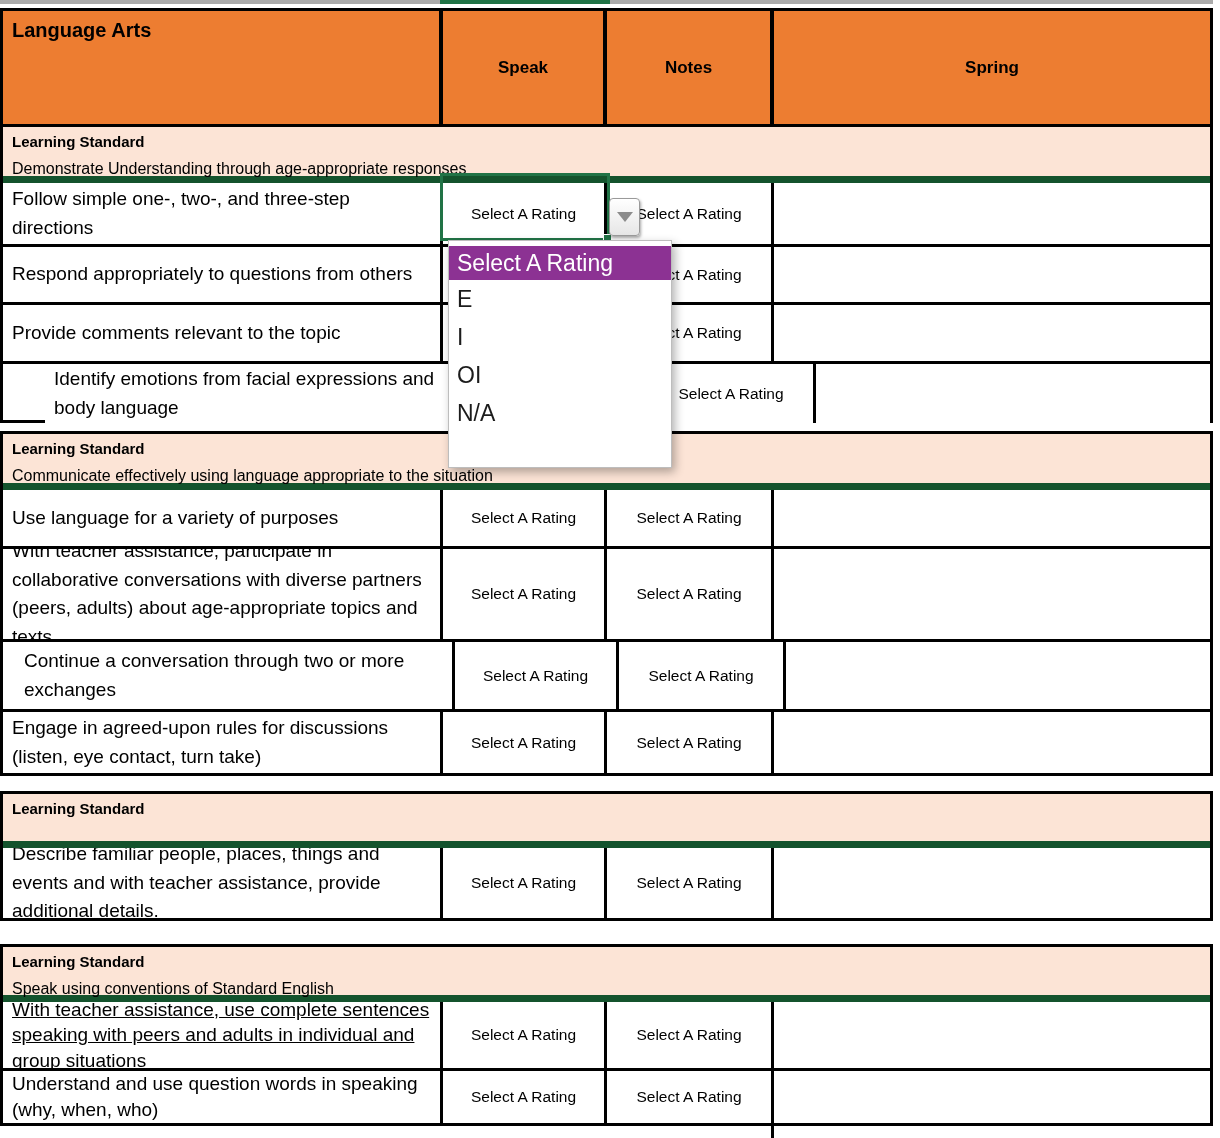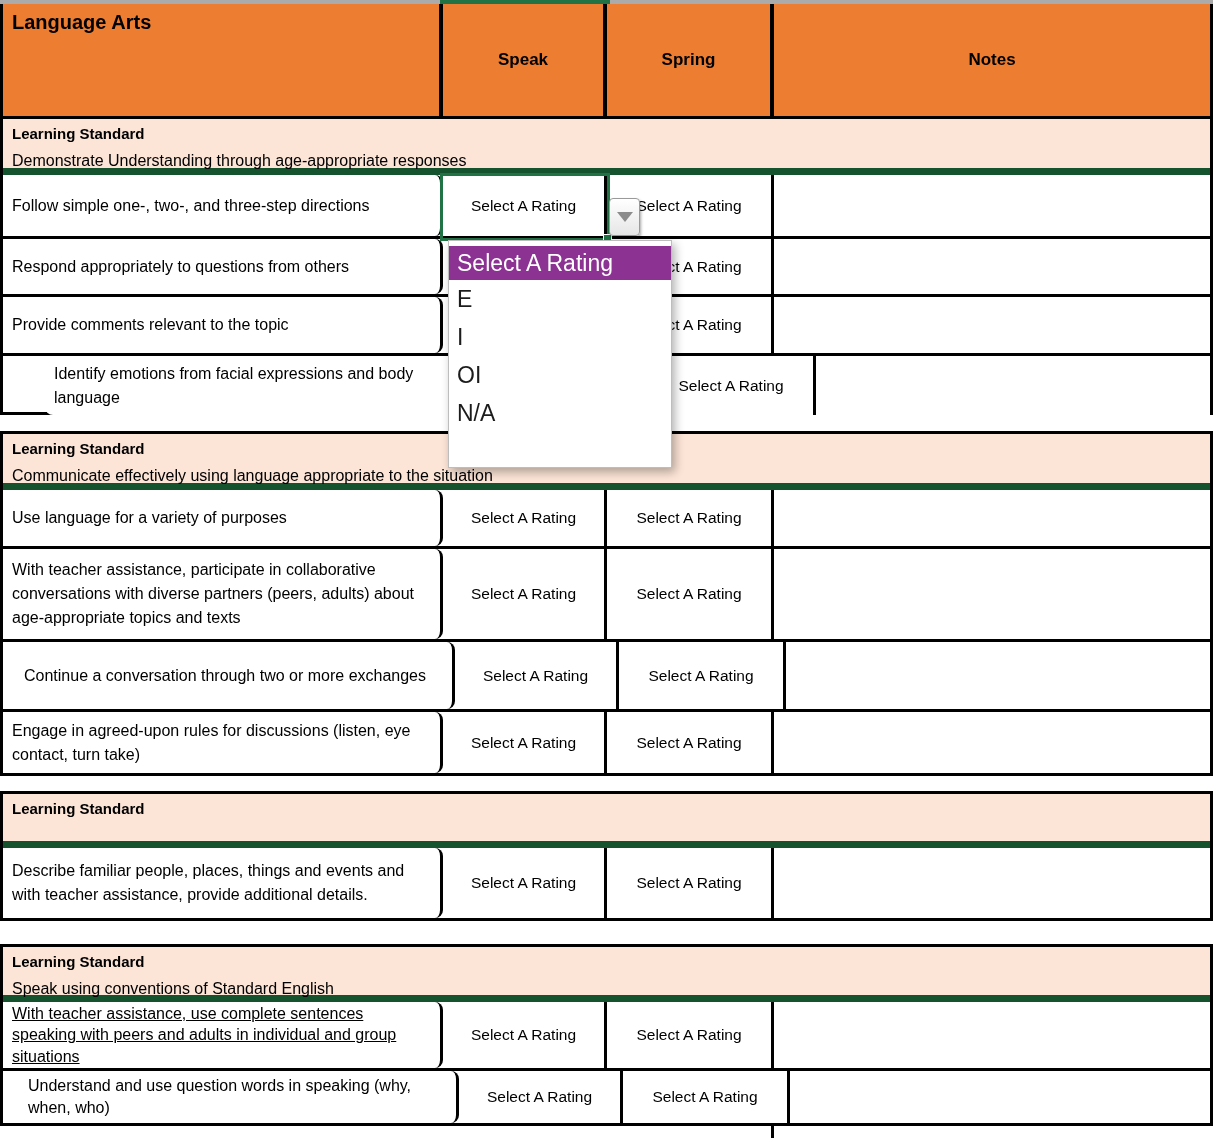--- a/index.html
+++ b/index.html
@@ -23,21 +23,21 @@
   .hdr-row .cell:last-child { border-right:none; }
   .title-cell { flex-direction:column; align-items:flex-start; justify-content:flex-start; padding:6px 9px; }
   .title-main { font-size:20px; font-weight:bold; line-height:1.3; }
   .title-sub { font-size:18px; font-weight:bold; line-height:1.35; }
   .col-hdr { justify-content:center; font-size:17px; font-weight:bold; }
 
   .ls-row { display:block; background:#FCE4D6; padding:6px 9px 2px 9px; border-bottom:7px solid #14532d; }
   .ls-label { font-size:15px; font-weight:bold; line-height:1.25; margin-bottom:7px; }
   .ls-desc { font-size:16px; line-height:1.2; }
 
-  .desc-cell { padding:4px 9px; font-size:16px; line-height:1.5;border-radius:8px; }
+  .desc-cell { padding:4px 9px; font-size:19px; line-height:1.5; }
   .rating-cell { justify-content:center; font-size:15.5px; white-space:nowrap; }
   .notes-cell { }
 
   
   .sel-box { position:absolute; left:440px; top:173px; width:170px; height:68px; border:3px solid #217346; z-index:6; pointer-events:auto; }
   .sel-handle { position:absolute; right:-5px; bottom:-5px; width:9px; height:9px; background:#217346; border:1.5px solid #fff; }
 
   
   .dd-btn { position:absolute; left:609px; top:198px; width:31px; height:38px; background:linear-gradient(#ffffff,#e6e6e6);
             border:1.5px solid #9a9a9a; border-radius:4px; box-shadow:1px 2px 3px rgba(0,0,0,0.35);
@@ -54,28 +54,28 @@
   .stub-line { position:absolute; left:771px; top:1126px; width:3px; height:12px; background:#000; z-index:1; }
 </style>
 </head>
 <body>
 
 <div id="canvas">
 
   <div class="top-strip"></div>
   <div class="top-strip-green"></div>
 
-  <div class="block" style="top:0; height:415px;">
+  <div class="block" style="top:8px; height:415px;">
     <div class="row hdr-row" style="height:116px;">
       <div class="cell title-cell">
         <div class="title-main">Language Arts</div>
       </div>
       <div class="cell col-hdr">Speak</div>
+      <div class="cell col-hdr">Notes</div>
       <div class="cell col-hdr">Spring</div>
-      <div class="cell col-hdr">Notes</div>
     </div>
     <div class="ls-row" style="height:56px;">
       <div class="ls-label">Learning Standard</div>
       <div class="ls-desc">Demonstrate Understanding through age-appropriate responses</div>
     </div>
     <div class="row" style="height:64px;">
       <div class="cell desc-cell">Follow simple one-, two-, and three-step directions</div>
       <div class="cell rating-cell">Select A Rating</div>
       <div class="cell rating-cell">Select A Rating</div>
       <div class="cell notes-cell"></div>
@@ -147,21 +147,21 @@
     <div class="ls-row" style="height:55px;">
       <div class="ls-label">Learning Standard</div>
       <div class="ls-desc">Speak using conventions of Standard English</div>
     </div>
     <div class="row" style="height:69px;">
       <div class="cell desc-cell" style="line-height:1.35;text-decoration:underline;">With teacher assistance, use complete sentences speaking with peers and adults in individual and group situations</div>
       <div class="cell rating-cell">Select A Rating</div>
       <div class="cell rating-cell">Select A Rating</div>
       <div class="cell notes-cell"></div>
     </div>
-    <div class="row" style="height:52px;margin-left:16px;">
+    <div class="row" style="height:52px;">
       <div class="cell desc-cell" style="line-height:1.35;">Understand and use question words in speaking (why, when, who)</div>
       <div class="cell rating-cell">Select A Rating</div>
       <div class="cell rating-cell">Select A Rating</div>
       <div class="cell notes-cell"></div>
     </div>
   </div>
 
   <div class="stub-line"></div>
 
   <div class="sel-box">

